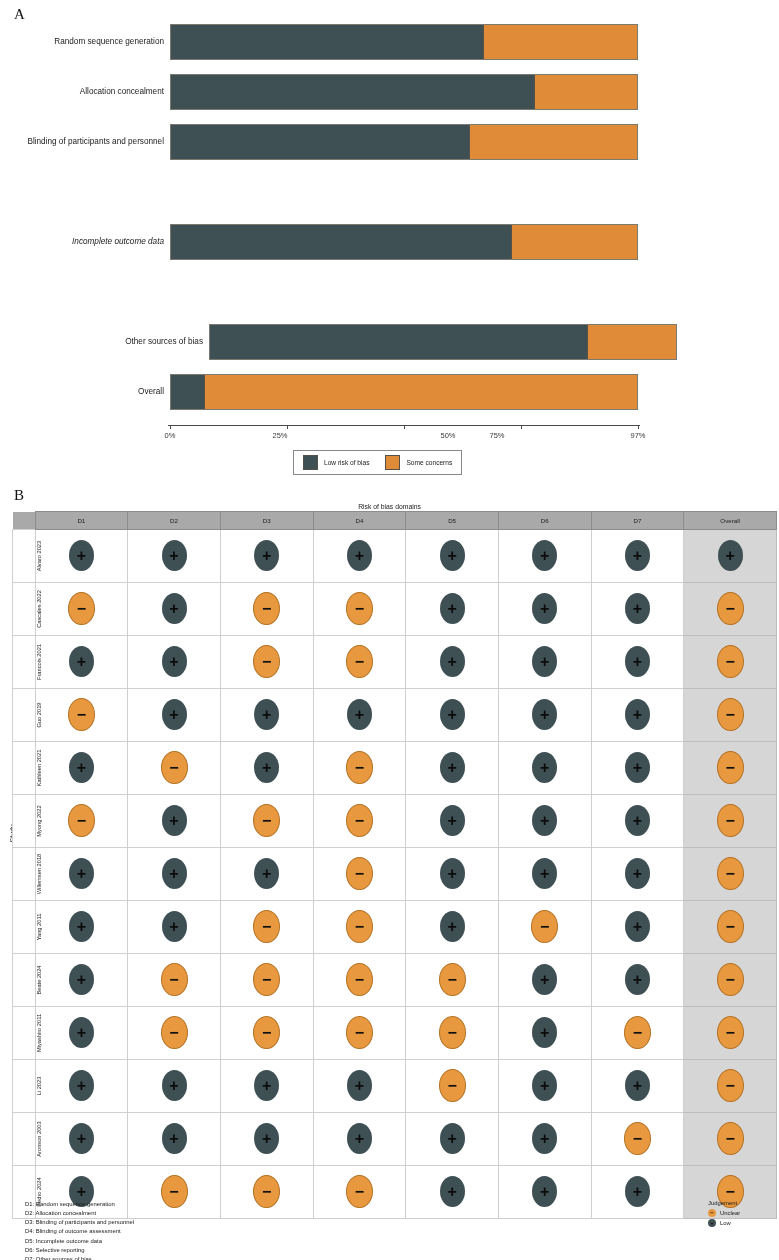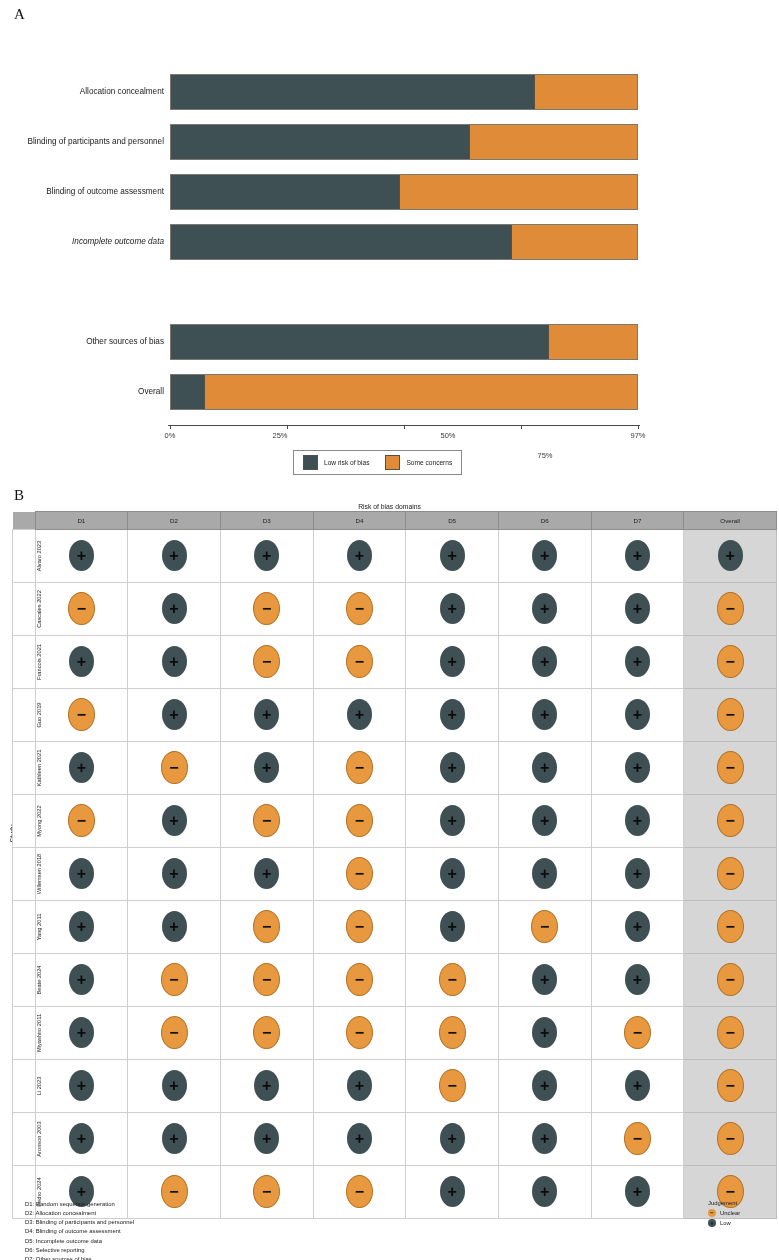--- a/index.html
+++ b/index.html
@@ -122,49 +122,49 @@
   .jk-dot .s{position:absolute;left:0;right:0;top:50%;transform:translateY(-50%);
     font-size:6px;line-height:1;text-align:center;color:#111;font-weight:bold;}
 </style>
 </head>
 <body>
 
 <div id="panel-a">
   <div class="panel-letter" id="letter-a">A</div>
 
   <div id="bars-area">
+      <div class="bar-row" style="top: 0px;">
+        <div class="bar-label">Random sequence generation</div>
+        <div class="bar-track">
+          <div class="seg-low" style="width: 67%;"></div>
+          <div class="seg-some" style="width: 33%;"></div>
+        </div>
+      </div>
       <div class="bar-row" style="top: 50px;">
         <div class="bar-label">Allocation concealment</div>
         <div class="bar-track">
           <div class="seg-low" style="width: 78%;"></div>
           <div class="seg-some" style="width: 22%;"></div>
         </div>
       </div>
       <div class="bar-row" style="top: 100px; border-radius: 6px;">
         <div class="bar-label">Blinding of participants and personnel</div>
         <div class="bar-track">
           <div class="seg-low" style="width: 64%;"></div>
           <div class="seg-some" style="width: 36%;"></div>
         </div>
       </div>
-      <div class="bar-row" style="top: 150px;">
-        <div class="bar-label">Blinding of outcome assessment</div>
-        <div class="bar-track">
-          <div class="seg-low" style="width: 49%;"></div>
-          <div class="seg-some" style="width: 51%;"></div>
-        </div>
-      </div>
       <div class="bar-row" style="top: 200px; font-style: italic;">
         <div class="bar-label">Incomplete outcome data</div>
         <div class="bar-track">
           <div class="seg-low" style="width: 73%;"></div>
           <div class="seg-some" style="width: 27%;"></div>
         </div>
       </div>
-      <div class="bar-row" style="top: 300px;">
+      <div class="bar-row" style="top: 300px; margin-left: 39px;">
         <div class="bar-label">Other sources of bias</div>
         <div class="bar-track">
           <div class="seg-low" style="width: 81%;"></div>
           <div class="seg-some" style="width: 19%;"></div>
         </div>
       </div>
       <div class="bar-row" style="top: 350px;">
         <div class="bar-label">Overall</div>
         <div class="bar-track">
           <div class="seg-low" style="width: 7%;"></div>
@@ -185,21 +185,21 @@
       <span class="legend-text">Some concerns</span>
     </div>
   </div>
 <div class="x-tick" style="left: 170px;"></div>
     <div class="x-tick-label" style="left: 170px;">0%</div>
     <div class="x-tick" style="left: 287px;"></div>
     <div class="x-tick-label" style="left: 280px;">25%</div>
     <div class="x-tick" style="left: 404px;"></div>
     <div class="x-tick-label" style="left: 404px; margin-left: 44px;">50%</div>
     <div class="x-tick" style="left: 521px;"></div>
-    <div class="x-tick-label" style="left: 545px; margin-top: 20px;">75%</div>
+    <div class="x-tick-label" style="left: 497px;">75%</div>
     <div class="x-tick" style="left: 638px;"></div>
     <div class="x-tick-label" style="left: 638px;">97%</div>
   </div>
 
 <div id="panel-b">
   <div class="panel-letter" id="letter-b" style="left:14px;top:-13px;">B</div>
 
   <div id="rob-title">Risk of bias domains</div>
   <div id="study-axis-label">Study</div>
 

